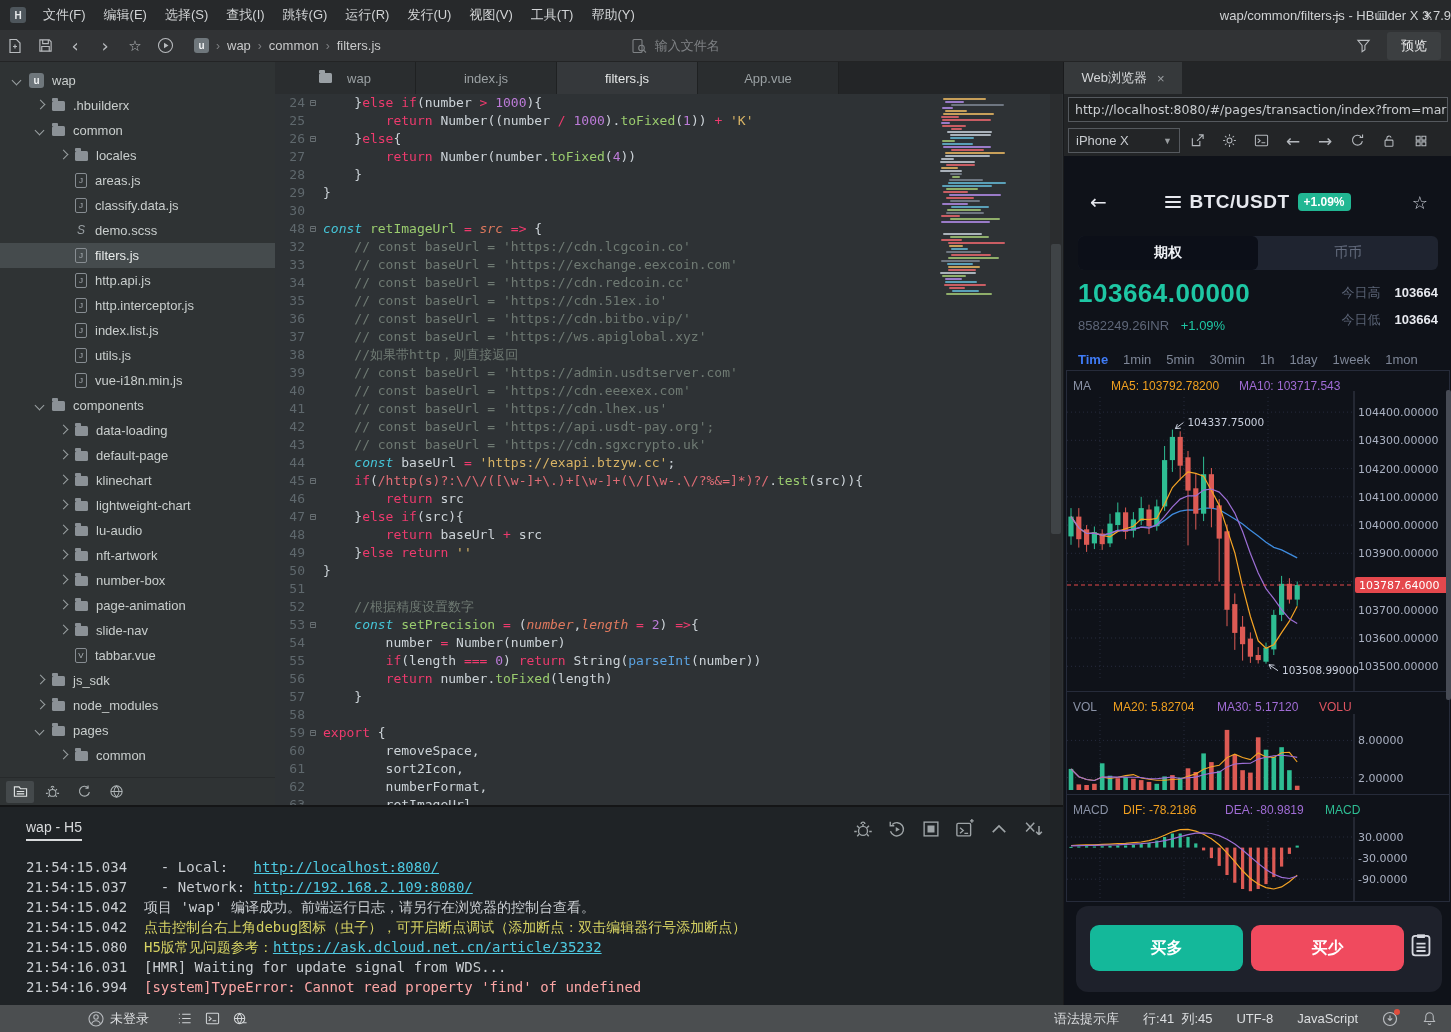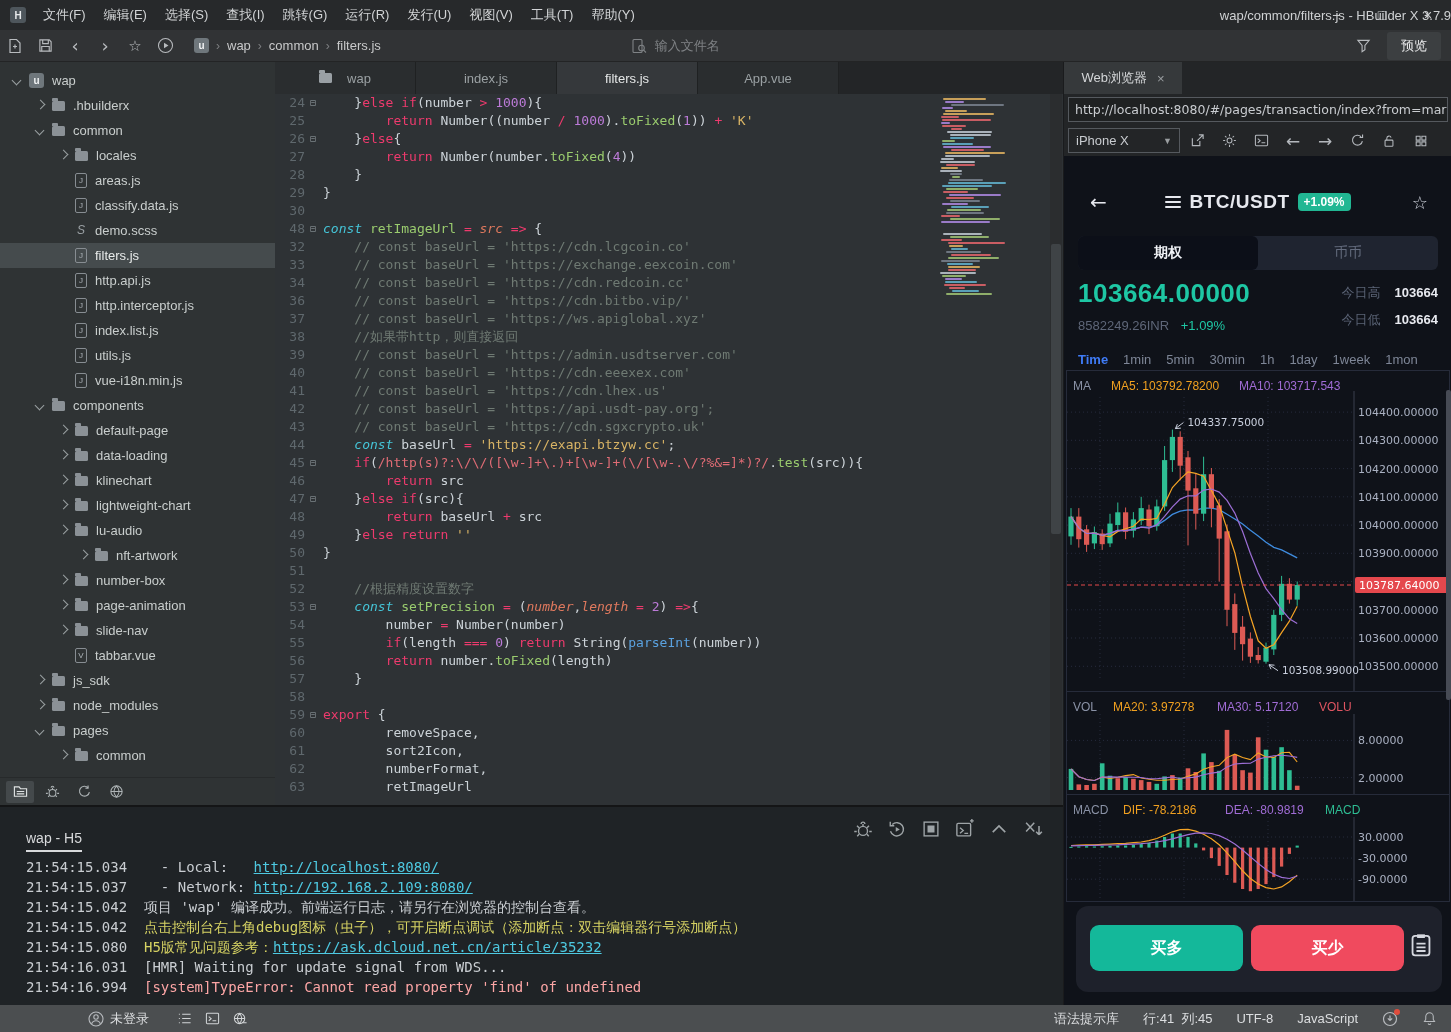--- a/index.html
+++ b/index.html
@@ -80,21 +80,21 @@
   .cm { color:#6f7a73; } .par { color:#e0795e; font-style:italic; } .bl { color:#5aa2e0; }
   .re { color:#e06c75; }
   #minimap { position:absolute; right:53px; top:4px; width:70px; height:230px; }
   .mm-row { height:2px; margin-bottom:1px; border-radius:1px; }
   #escroll { position:absolute; right:1px; top:0; width:12px; height:711px; background:#2b2d2f; }
   #escroll .thumb { position:absolute; left:1px; width:10px; top:150px; height:290px; background:#3f4346; border-radius:2px; }
 
   
   #console { position:absolute; left:0; top:805px; width:1063px; height:200px; background:#1f2326;
     border-top:2px solid #141516; }
-  #con-tab { position:absolute; left:26px; top:23px; color:#d8dadc; font-size:14px; padding-bottom:4px;
+  #con-tab { position:absolute; left:26px; top:12px; color:#d8dadc; font-size:14px; padding-bottom:4px;
     border-bottom:2px solid #d8dadc; }
   #con-icons { position:absolute; right:20px; top:12px; display:flex; gap:14px; }
   #con-icons .ci { width:20px; height:20px; color:#9ea4a7; }
   #con-lines { position:absolute; left:26px; top:52px; font-family:"DejaVu Sans Mono",monospace; font-size:14px; }
   .con-line { height:20px; white-space:pre; }
   .ct { color:#c9cdd1; } .cw { color:#c9cdd1; } .cy { color:#d6d263; } .cr { color:#fca5a5; }
   .ca { color:#4ec9e1; text-decoration:underline; }
 
   
   #statusbar { position:absolute; left:0; top:1005px; width:1451px; height:27px; background:#4b4e50;
@@ -304,43 +304,43 @@
         <span>vue-i18n.min.js</span>
       </div>
       <div class="tree-row" style="padding-left: 35px;">
         <span class="chev open"></span>
         <span class="ticon folder"></span>
         <span>components</span>
       </div>
       <div class="tree-row" style="padding-left: 58px;">
         <span class="chev closed"></span>
         <span class="ticon folder"></span>
+        <span>data-loading</span>
+      </div>
+      <div class="tree-row" style="padding-left: 58px;">
+        <span class="chev closed"></span>
+        <span class="ticon folder"></span>
         <span>default-page</span>
       </div>
       <div class="tree-row" style="padding-left: 58px;">
         <span class="chev closed"></span>
         <span class="ticon folder"></span>
-        <span>data-loading</span>
-      </div>
-      <div class="tree-row" style="padding-left: 58px;">
-        <span class="chev closed"></span>
-        <span class="ticon folder"></span>
         <span>klinechart</span>
       </div>
       <div class="tree-row" style="padding-left: 58px;">
         <span class="chev closed"></span>
         <span class="ticon folder"></span>
         <span>lightweight-chart</span>
       </div>
       <div class="tree-row" style="padding-left: 58px;">
         <span class="chev closed"></span>
         <span class="ticon folder"></span>
         <span>lu-audio</span>
       </div>
-      <div class="tree-row" style="padding-left: 58px; margin-left: 20px;">
+      <div class="tree-row" style="padding-left: 58px;">
         <span class="chev closed"></span>
         <span class="ticon folder"></span>
         <span>nft-artwork</span>
       </div>
       <div class="tree-row" style="padding-left: 58px;">
         <span class="chev closed"></span>
         <span class="ticon folder"></span>
         <span>number-box</span>
       </div>
       <div class="tree-row" style="padding-left: 58px;">
@@ -429,20 +429,21 @@
         <div class="cline"><span class="lnum">25</span><span class="lfold"></span><span class="ltext"><span class="pl">        </span><span class="k">return</span><span class="pl"> Number((number </span><span class="k">/</span><span class="pl"> </span><span class="num">1000</span><span class="pl">).</span><span class="fn">toFixed</span><span class="pl">(</span><span class="num">1</span><span class="pl">)) </span><span class="k">+</span><span class="pl"> </span><span class="str">'K'</span></span></div>
         <div class="cline"><span class="lnum">26</span><span class="lfold">⊟</span><span class="ltext"><span class="pl">    }</span><span class="k">else</span><span class="pl">{</span></span></div>
         <div class="cline"><span class="lnum">27</span><span class="lfold"></span><span class="ltext"><span class="pl">        </span><span class="k">return</span><span class="pl"> Number(number.</span><span class="fn">toFixed</span><span class="pl">(</span><span class="num">4</span><span class="pl">))</span></span></div>
         <div class="cline"><span class="lnum">28</span><span class="lfold"></span><span class="ltext"><span class="pl">    }</span></span></div>
         <div class="cline"><span class="lnum">29</span><span class="lfold"></span><span class="ltext"><span class="pl">}</span></span></div>
         <div class="cline"><span class="lnum">30</span><span class="lfold"></span><span class="ltext"></span></div>
         <div class="cline"><span class="lnum">48</span><span class="lfold">⊟</span><span class="ltext"><span class="kc">const</span><span class="pl"> </span><span class="fn">retImageUrl</span><span class="pl"> </span><span class="k">=</span><span class="pl"> </span><span class="par">src</span><span class="pl"> </span><span class="k">=&gt;</span><span class="pl"> {</span></span></div>
         <div class="cline"><span class="lnum">32</span><span class="lfold"></span><span class="ltext"><span class="pl">    </span><span class="cm">// const baseUrl = 'https://cdn.lcgcoin.co'</span></span></div>
         <div class="cline"><span class="lnum">33</span><span class="lfold"></span><span class="ltext"><span class="pl">    </span><span class="cm">// const baseUrl = 'https://exchange.eexcoin.com'</span></span></div>
         <div class="cline"><span class="lnum">34</span><span class="lfold"></span><span class="ltext"><span class="pl">    </span><span class="cm">// const baseUrl = 'https://cdn.redcoin.cc'</span></span></div>
+        <div class="cline"><span class="lnum">35</span><span class="lfold"></span><span class="ltext"><span class="pl">    </span><span class="cm">// const baseUrl = 'https://cdn.51ex.io'</span></span></div>
         <div class="cline"><span class="lnum">36</span><span class="lfold"></span><span class="ltext"><span class="pl">    </span><span class="cm">// const baseUrl = 'https://cdn.bitbo.vip/'</span></span></div>
         <div class="cline"><span class="lnum">37</span><span class="lfold"></span><span class="ltext"><span class="pl">    </span><span class="cm">// const baseUrl = 'https://ws.apiglobal.xyz'</span></span></div>
         <div class="cline"><span class="lnum">38</span><span class="lfold"></span><span class="ltext"><span class="pl">    </span><span class="cm">//如果带http，则直接返回</span></span></div>
         <div class="cline"><span class="lnum">39</span><span class="lfold"></span><span class="ltext"><span class="pl">    </span><span class="cm">// const baseUrl = 'https://admin.usdtserver.com'</span></span></div>
         <div class="cline"><span class="lnum">40</span><span class="lfold"></span><span class="ltext"><span class="pl">    </span><span class="cm">// const baseUrl = 'https://cdn.eeexex.com'</span></span></div>
         <div class="cline"><span class="lnum">41</span><span class="lfold"></span><span class="ltext"><span class="pl">    </span><span class="cm">// const baseUrl = 'https://cdn.lhex.us'</span></span></div>
         <div class="cline"><span class="lnum">42</span><span class="lfold"></span><span class="ltext"><span class="pl">    </span><span class="cm">// const baseUrl = 'https://api.usdt-pay.org';</span></span></div>
         <div class="cline"><span class="lnum">43</span><span class="lfold"></span><span class="ltext"><span class="pl">    </span><span class="cm">// const baseUrl = 'https://cdn.sgxcrypto.uk'</span></span></div>
         <div class="cline"><span class="lnum">44</span><span class="lfold"></span><span class="ltext"><span class="pl">    </span><span class="kc">const</span><span class="pl"> baseUrl </span><span class="k">=</span><span class="pl"> </span><span class="str">'https://exapi.btzyw.cc'</span><span class="pl">;</span></span></div>
         <div class="cline"><span class="lnum">45</span><span class="lfold">⊟</span><span class="ltext"><span class="pl">    </span><span class="k">if</span><span class="pl">(</span><span class="re">/http(s)?:\/\/([\w-]+\.)+[\w-]+(\/[\w-.\/?%&amp;=]*)?/</span><span class="pl">.</span><span class="fn">test</span><span class="pl">(src)){</span></span></div>
@@ -812,21 +813,21 @@
           <rect x="288" y="186.0" width="93" height="16" rx="2" fill="#e5484d"></rect>
           <text x="292" y="198.0" fill="#fff" font-size="11" font-family="DejaVu Sans">103787.64000</text>
           <path class="ann" d="M116.39999999999999,31.6 L108.39999999999999,37.6 m0,0 l5.5,-0.5 m-5.5,0.5 l2,-4.5"></path>
           <text class="annt" x="120.39999999999999" y="34.6">104337.75000</text>
           <path class="ann" d="M211,279.7 L202,273.7 m0,0 l5.5,0.5 m-5.5,-0.5 l2,4.5"></path>
           <text class="annt" x="215" y="282.7">103508.99000</text>
         </svg>
       <div id="vol-pane">
         <div class="pane-hdr">
           <span class="h-gray" style="left:6px">VOL</span>
-          <span class="h-org" style="left:46px">MA20: 3.97278</span>
+          <span class="h-org" style="left:46px">MA20: 5.82704</span>
           <span class="h-pur" style="left:150px">MA30: 5.17120</span>
           <span class="h-red" style="left:252px">VOLU</span>
         </div>
         <svg id="vol-chart" width="382" height="80">
             <line class="grid" x1="33" y1="0" x2="33" y2="76"></line>
             <line class="grid" x1="117" y1="0" x2="117" y2="76"></line>
             <line class="grid" x1="201" y1="0" x2="201" y2="76"></line>
             <line class="grid" x1="0" y1="26.4" x2="287" y2="26.4"></line>
             <text class="axlbl" x="291" y="30.4">8.00000</text>
             <line class="grid" x1="0" y1="63.6" x2="287" y2="63.6"></line>

